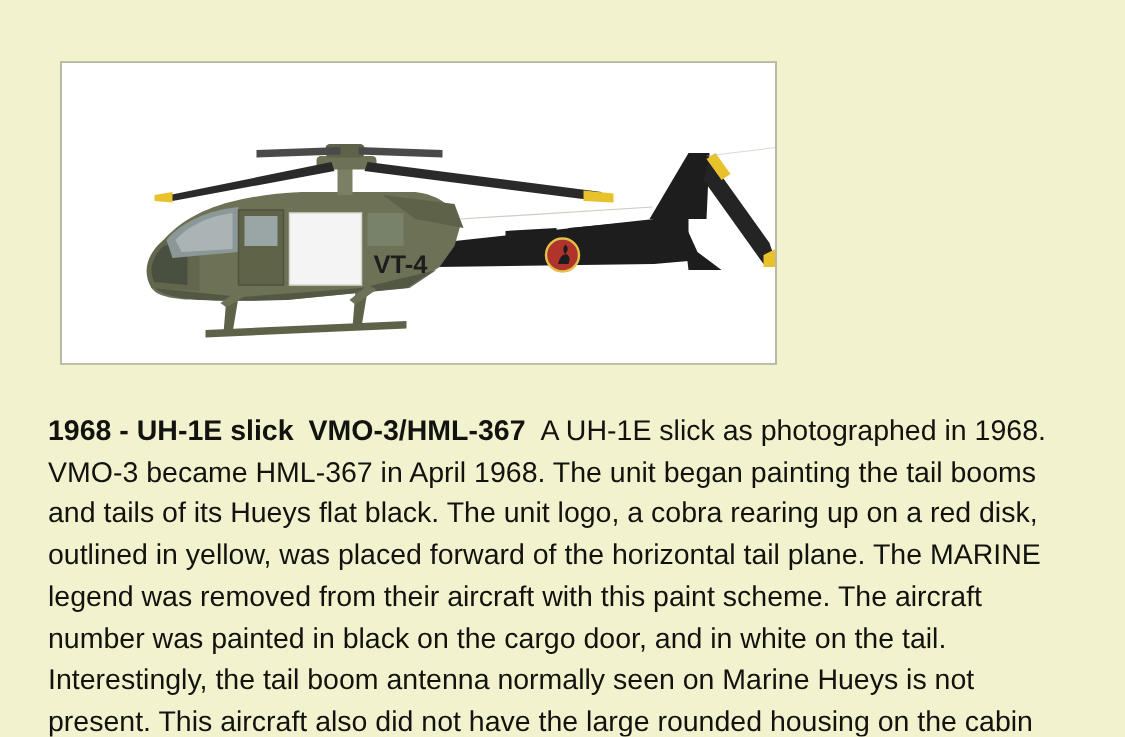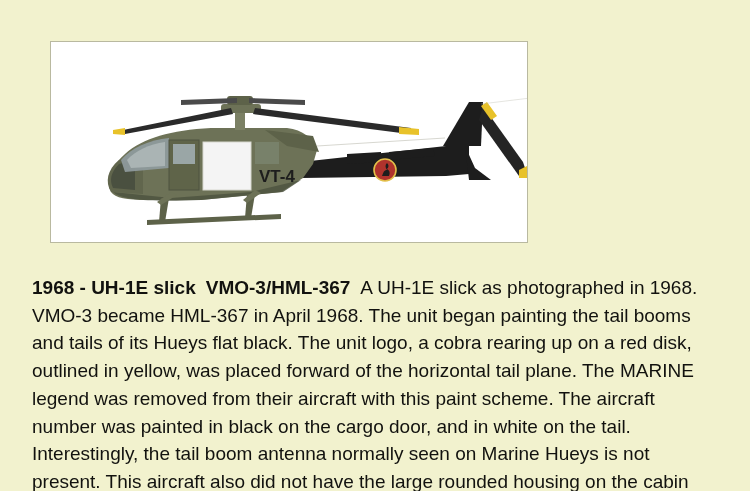--- a/index.html
+++ b/index.html
@@ -14,21 +14,21 @@
     overflow: hidden;
   }
   .page {
     position: relative;
     width: 750px;
     height: 491px;
     box-sizing: border-box;
   }
   .image-frame {
     position: absolute;
-    left: 50px;
+    left: 40px;
     top: 41px;
     width: 476px;
     height: 200px;
     background: #a3a3a3;
     border: 1px solid #b9b9a0;
     overflow: hidden;
   }
   .heli-canvas {
     position: absolute;
     left: 0;

